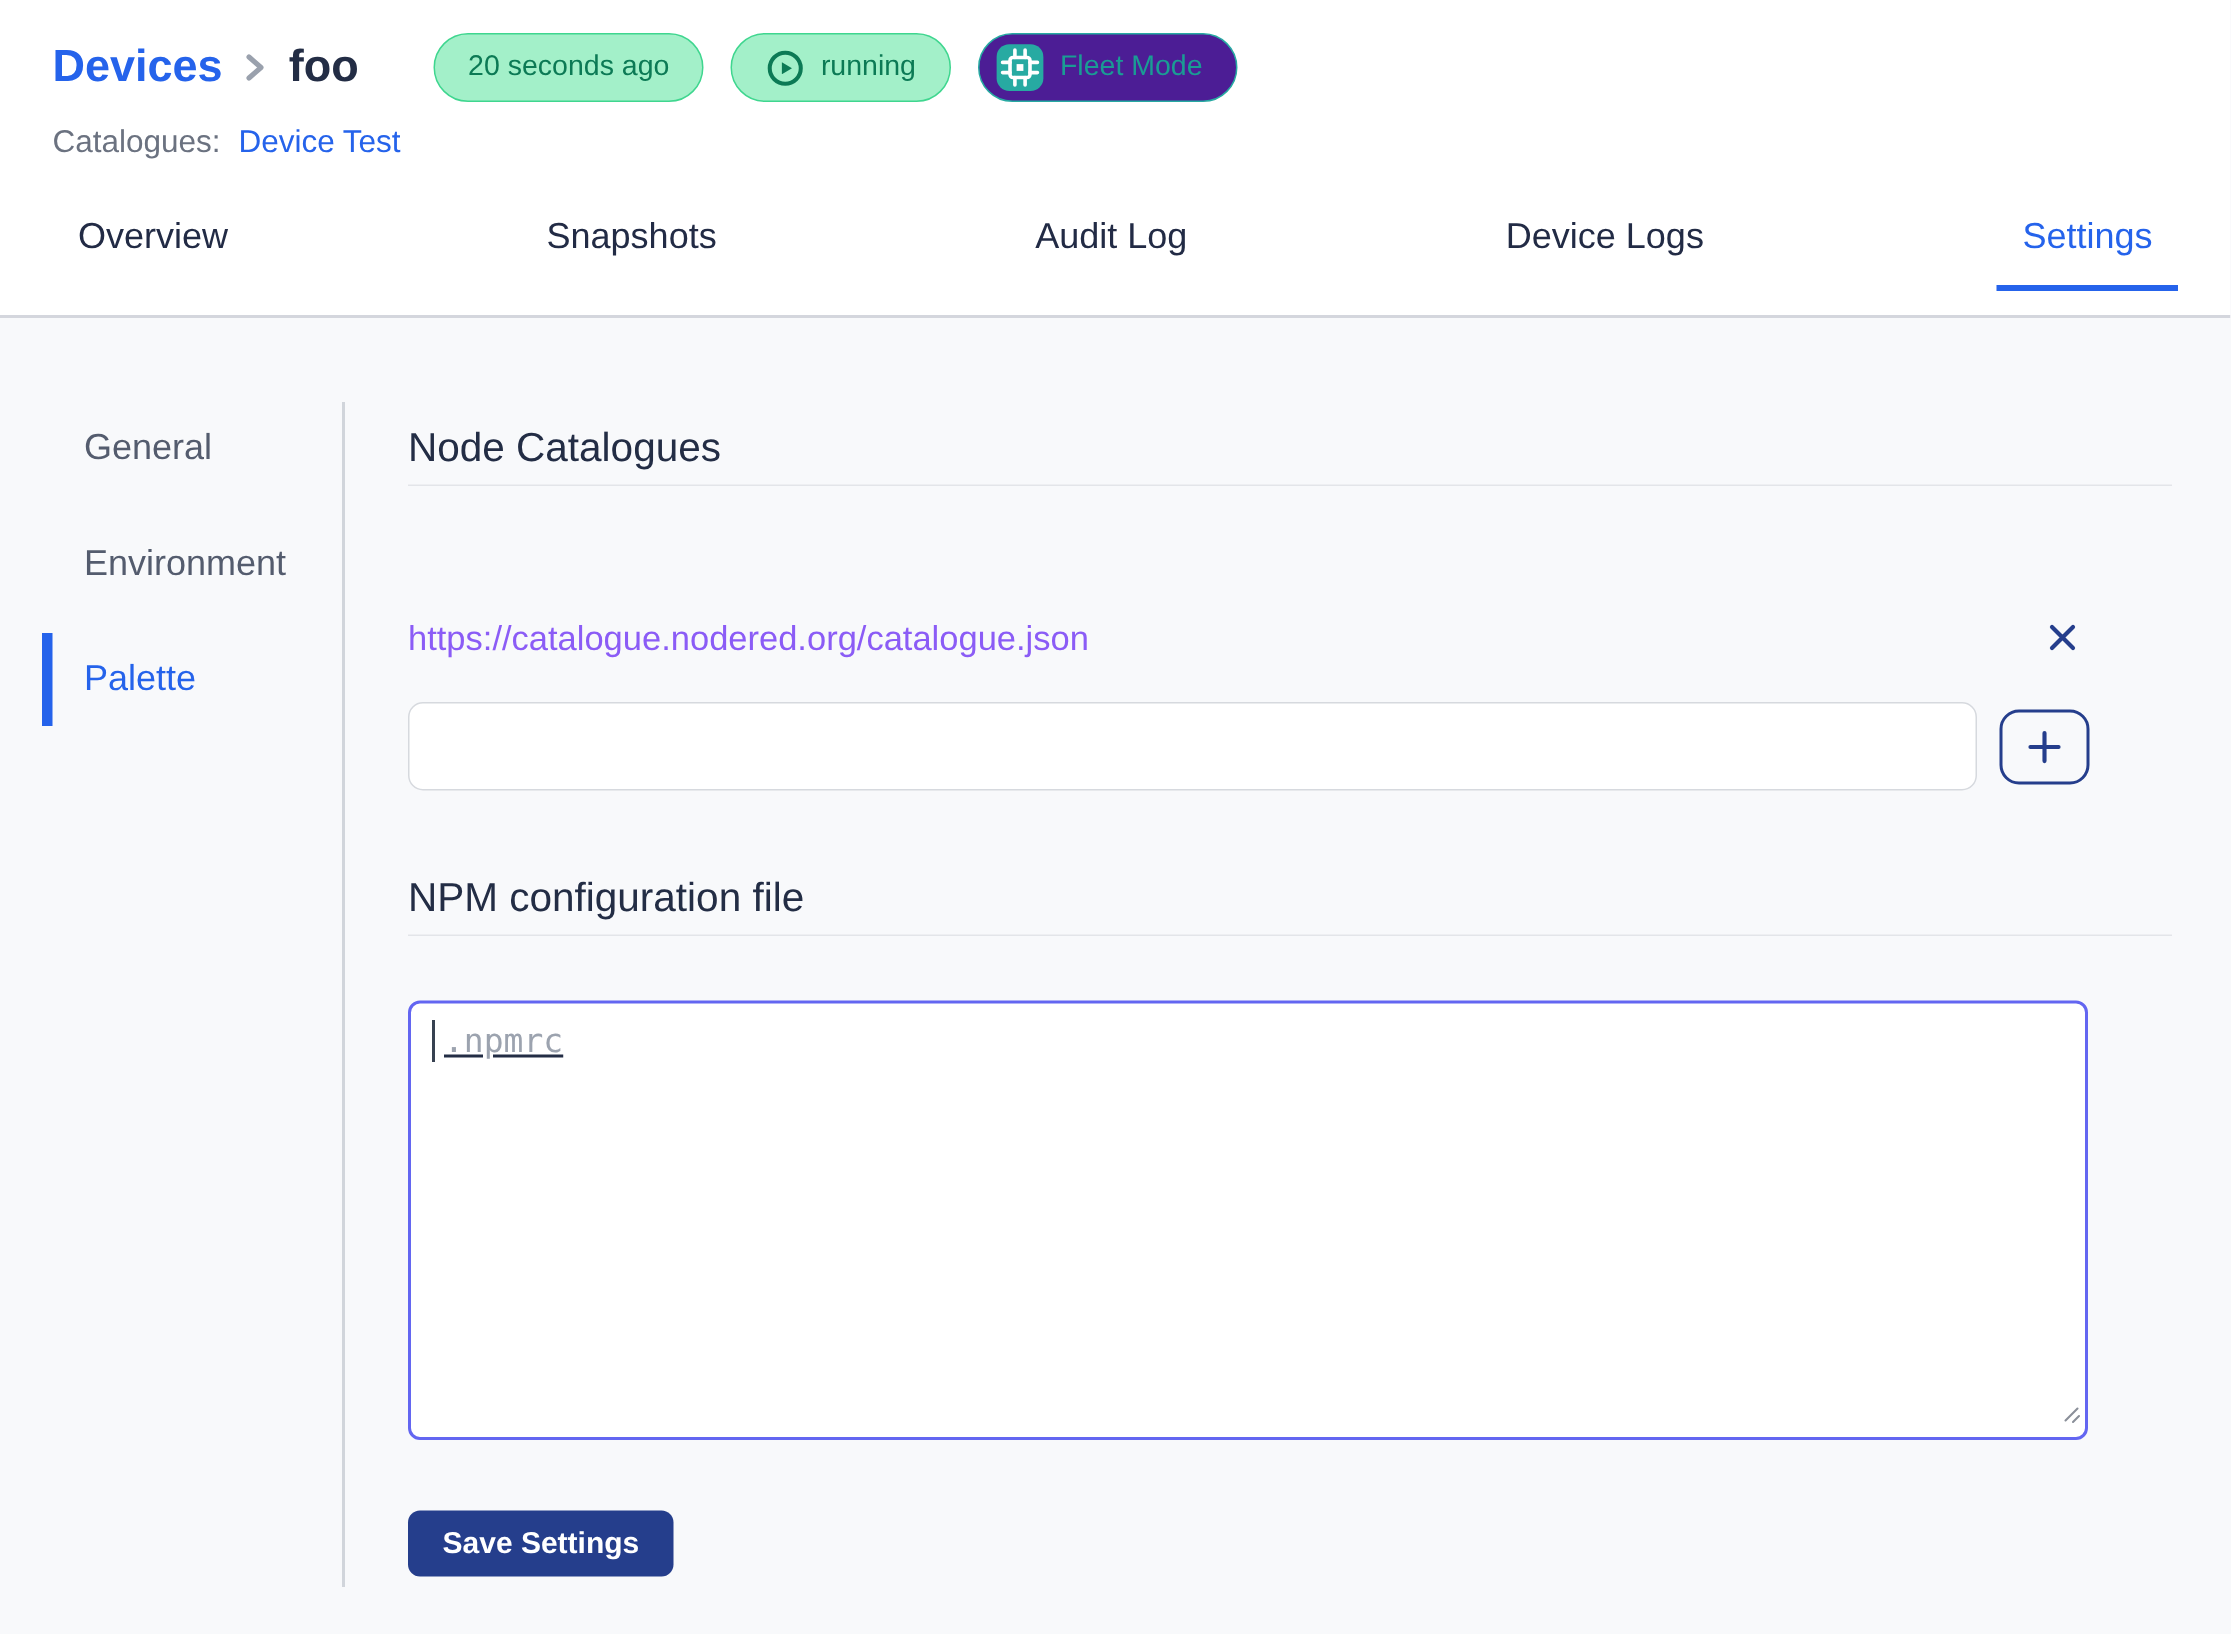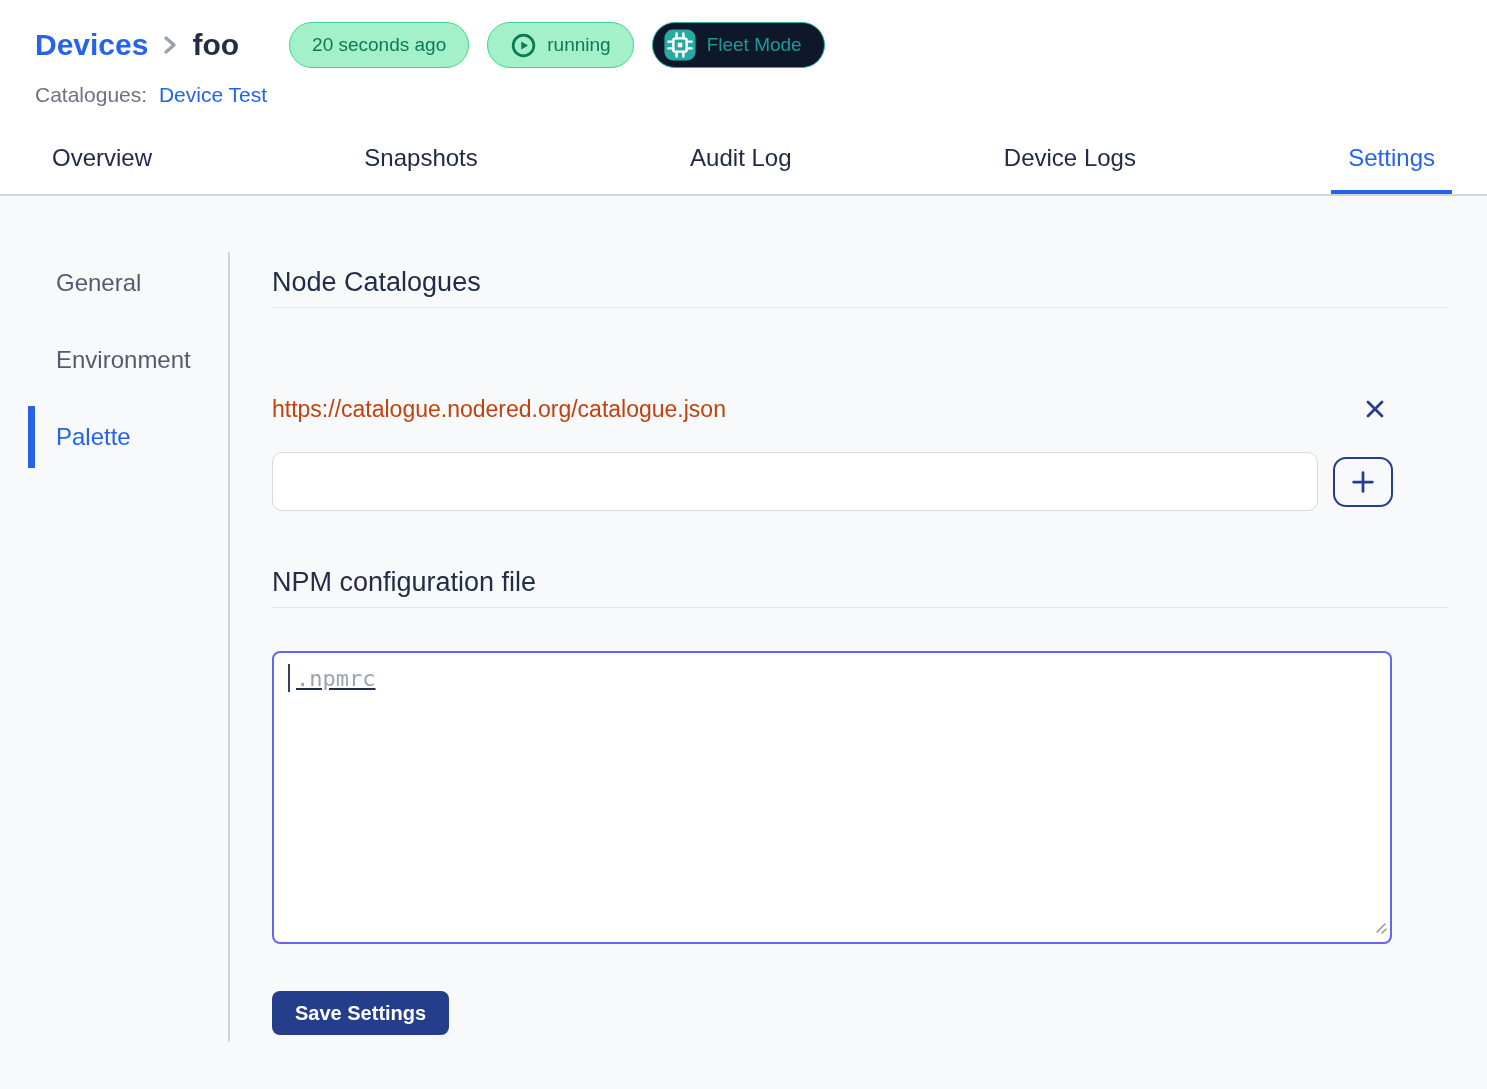--- a/index.html
+++ b/index.html
@@ -7,39 +7,39 @@
   body {
     font-family: "Liberation Sans", sans-serif;
     background: #f8f9fb;
     color: #232d45;
     overflow: hidden;
   }
 
   
   .header {
     background: #ffffff;
-    padding: 22px 35px 0 35px;
+    padding: 22px 35px 16px 35px;
     border-bottom: 2px solid #d4d6dd;
   }
   .crumb-row { display: flex; align-items: center; }
   .breadcrumb { display: flex; align-items: center; gap: 12px; }
   .crumb-parent {
     color: #2563eb; font-size: 30px; font-weight: 700;
     text-decoration: none; cursor: pointer;
   }
   .crumb-sep { display: flex; align-items: center; }
   .crumb-current { color: #232d45; font-size: 30px; font-weight: 700; }
   .badges { display: flex; align-items: flex-end; gap: 18px; margin-left: 50px; }
   .badge {
     display: inline-flex; align-items: center; gap: 10px;
     height: 46px; padding: 0 22px; border-radius: 23px;
     font-size: 19px; white-space: nowrap;
   }
   .badge.green { background: #a3f0c9; border: 1.5px solid #3fd68f; color: #0c7a55; }
-  .badge.teal  { background: #0f172a; border: 1.5px solid #27aaa2; color: #1a9c94; padding-left: 10px; }
+  .badge.teal  { background: #4c1d95; border: 1.5px solid #27aaa2; color: #1a9c94; padding-left: 10px; }
   .app-row { margin-top: 15px; font-size: 21px; color: #6b7280; }
   .app-link { color: #2563eb; text-decoration: none; cursor: pointer; margin-left: 6px; }
 
   .tabs { display: flex; gap: 18px; margin-top: 37px; justify-content: space-between; }
   .tab {
     font-size: 24px; color: #222b45; text-decoration: none; cursor: pointer;
     padding: 0 17px 18px 17px; border-bottom: 4px solid transparent;
   }
   .tab.active { color: #2563eb; border-bottom-color: #2563eb; }
 
@@ -60,21 +60,21 @@
   .section-heading {
     font-size: 27px; font-weight: 400; color: #232d45;
     padding-bottom: 9px; border-bottom: 1px solid #e3e5e9; margin-top: 15px;
   }
   .section-heading.second { margin-top: 56px; }
 
   .url-row {
     width: 1120px; margin-top: 84px;
     display: flex; align-items: center; justify-content: space-between;
   }
-  .url-text { font-size: 23px; color: #c2410c; }
+  .url-text { font-size: 23px; color: #8b5cf6; }
   .icon-btn {
     background: none; border: none; cursor: pointer;
     display: flex; align-items: center; justify-content: center;
     width: 34px; height: 34px;
   }
 
   .input-row { margin-top: 26px; display: flex; gap: 15px; align-items: flex-start; }
   .catalogue-input {
     width: 1046px; height: 59px; background: #ffffff;
     border: 1.5px solid #d6d9de; border-radius: 10px;

